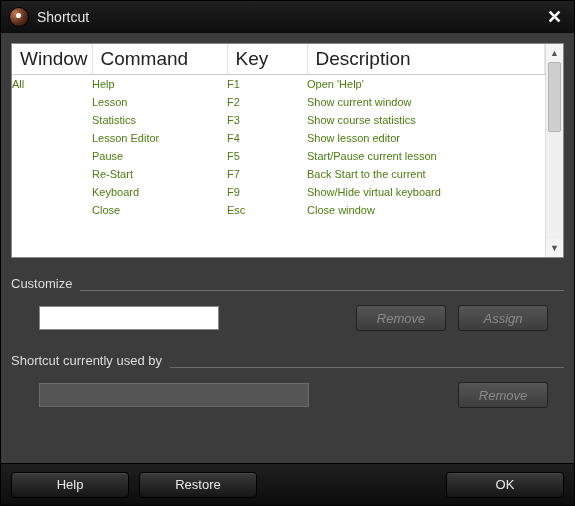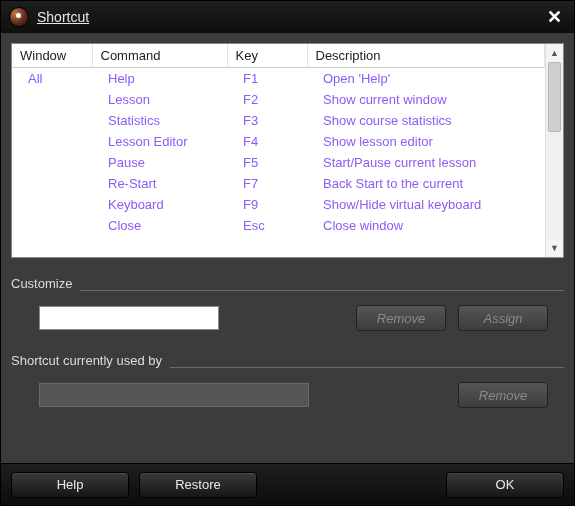--- a/index.html
+++ b/index.html
@@ -3,31 +3,31 @@
 <meta charset="utf-8">
 <style>
   * { box-sizing: border-box; margin: 0; padding: 0; }
   html, body { width: 575px; height: 506px; font-family: "Segoe UI", Tahoma, sans-serif; font-size: 13px; overflow: hidden; }
   body { background: #000; }
 
   .window { width: 575px; height: 506px; background: #1a1a1a; border: 1px solid #000; display: flex; flex-direction: column; }
   .titlebar { height: 32px; background: linear-gradient(#1f1f1f, #0e0e0e); display: flex; align-items: center; padding: 0 8px; color: #e6e6e6; font-size: 14px; }
   .titlebar .app-icon { width: 20px; height: 20px; margin-right: 8px; border-radius: 50%; background: radial-gradient(circle at 30% 30%, #c97a4d 0%, #5a2d1c 55%, #2a1108 100%); border: 1px solid #000; position: relative; }
   .titlebar .app-icon::after { content: ""; position: absolute; top: 5px; left: 6px; width: 5px; height: 5px; background: #fff; border-radius: 50%; }
-  .titlebar .title { flex: 1; text-decoration: underline; }
+  .titlebar .title { flex: 1; }
   .titlebar .close { font-size: 18px; font-weight: bold; color: #fff; cursor: pointer; padding: 0 4px; }
 
   .client { flex: 1; background: #3c3c3c; padding: 10px; display: flex; flex-direction: column; }
 
   .table-wrap { background: #fff; border: 1px solid #888; height: 215px; display: flex; flex-direction: column; }
   .table-scroll { display: flex; flex: 1; overflow: hidden; }
   .table-content { flex: 1; overflow: hidden; }
   table { width: 100%; border-collapse: collapse; table-layout: fixed; }
-  thead th { text-align: left; font-weight: normal; color: #222; padding: 4px 8px; border-bottom: 1px solid #ccc; border-right: 1px solid #e4e4e4; background: #fff; font-size: 13px; }
-  tbody td { padding: 3px 16px; color: #8b5cf6; font-size: 13px; vertical-align: top; white-space: nowrap; }
+  thead th { text-align: left; font-weight: normal; color: #222; padding: 4px 8px; border-bottom: 1px solid #ccc; border-right: 1px solid #e4e4e4; background: #fff; font-size: 19px; }
+  tbody td { padding: 3px 0; color: #4d7c0f; font-size: 11px; vertical-align: top; white-space: nowrap; }
   col.c1 { width: 80px; }
   col.c2 { width: 135px; }
   col.c3 { width: 80px; }
   col.c4 { width: auto; }
 
   .scrollbar { width: 18px; background: #f0f0f0; border-left: 1px solid #ddd; display: flex; flex-direction: column; align-items: center; }
   .scrollbar .arrow { height: 18px; width: 100%; display: flex; align-items: center; justify-content: center; color: #555; font-size: 9px; cursor: pointer; background: #f4f4f4; }
   .scrollbar .track { flex: 1; width: 100%; position: relative; background: #f0f0f0; }
   .scrollbar .thumb { position: absolute; top: 0; left: 2px; right: 2px; height: 70px; background: #cfcfcf; border: 1px solid #b5b5b5; border-radius: 2px; cursor: pointer; }
 

